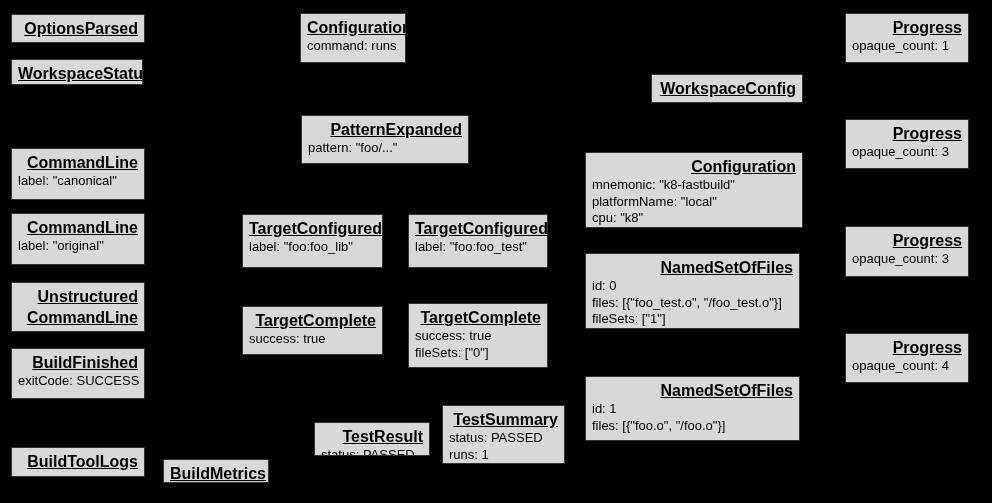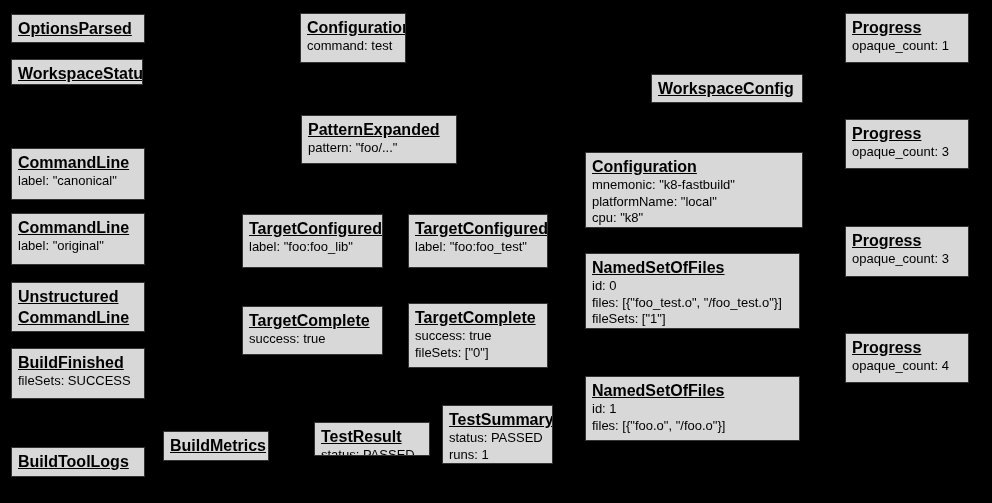--- a/index.html
+++ b/index.html
@@ -23,20 +23,21 @@
     color: var(--text);
     padding: 3px 6px 2px 6px;
     overflow: hidden;
   }
   .box .title {
     font-size: 16px;
     font-weight: bold;
     line-height: 21px;
     text-decoration: underline;
     white-space: pre-line;
+    text-align: right;
   }
   .box .line {
     font-size: 13px;
     line-height: 16.5px;
     white-space: nowrap;
   }
 </style>
 </head>
 <body>
 
@@ -61,37 +62,37 @@
     <div class="line">label: "original"</div>
   </div>
 
   <div class="box" style="left:11px;top:282px;width:134px;height:50px">
     <div class="title">Unstructured
 CommandLine</div>
   </div>
 
   <div class="box" style="left:11px;top:348px;width:134px;height:51px">
     <div class="title">BuildFinished</div>
-    <div class="line">fileSets: SUCCESS</div>
+    <div class="line">exitCode: SUCCESS</div>
   </div>
 
   <div class="box" style="left:11px;top:447px;width:134px;height:30px">
     <div class="title">BuildToolLogs</div>
   </div>
 
-  <div class="box" style="left:163px;top:431px;width:106px;height:30px">
+  <div class="box" style="left:163px;top:459px;width:106px;height:24px">
     <div class="title">BuildMetrics</div>
   </div>
 
   <div class="box" style="left:300px;top:13px;width:106px;height:50px">
     <div class="title">Configuration</div>
-    <div class="line">command: test</div>
+    <div class="line">command: runs</div>
   </div>
 
-  <div class="box" style="left:301px;top:115px;width:156px;height:49px">
+  <div class="box" style="left:301px;top:115px;width:168px;height:49px">
     <div class="title">PatternExpanded</div>
     <div class="line">pattern: "foo/..."</div>
   </div>
 
   <div class="box" style="left:242px;top:214px;width:141px;height:54px">
     <div class="title">TargetConfigured</div>
     <div class="line">label: "foo:foo_lib"</div>
   </div>
 
   <div class="box" style="left:242px;top:306px;width:141px;height:49px">
@@ -108,21 +109,21 @@
     <div class="title">TargetConfigured</div>
     <div class="line">label: "foo:foo_test"</div>
   </div>
 
   <div class="box" style="left:408px;top:303px;width:140px;height:65px">
     <div class="title">TargetComplete</div>
     <div class="line">success: true</div>
     <div class="line">fileSets: ["0"]</div>
   </div>
 
-  <div class="box" style="left:442px;top:405px;width:111px;height:59px">
+  <div class="box" style="left:442px;top:405px;width:123px;height:59px">
     <div class="title">TestSummary</div>
     <div class="line">status: PASSED</div>
     <div class="line">runs: 1</div>
   </div>
 
   <div class="box" style="left:651px;top:74px;width:152px;height:29px">
     <div class="title">WorkspaceConfig</div>
   </div>
 
   <div class="box" style="left:585px;top:152px;width:218px;height:76px">

